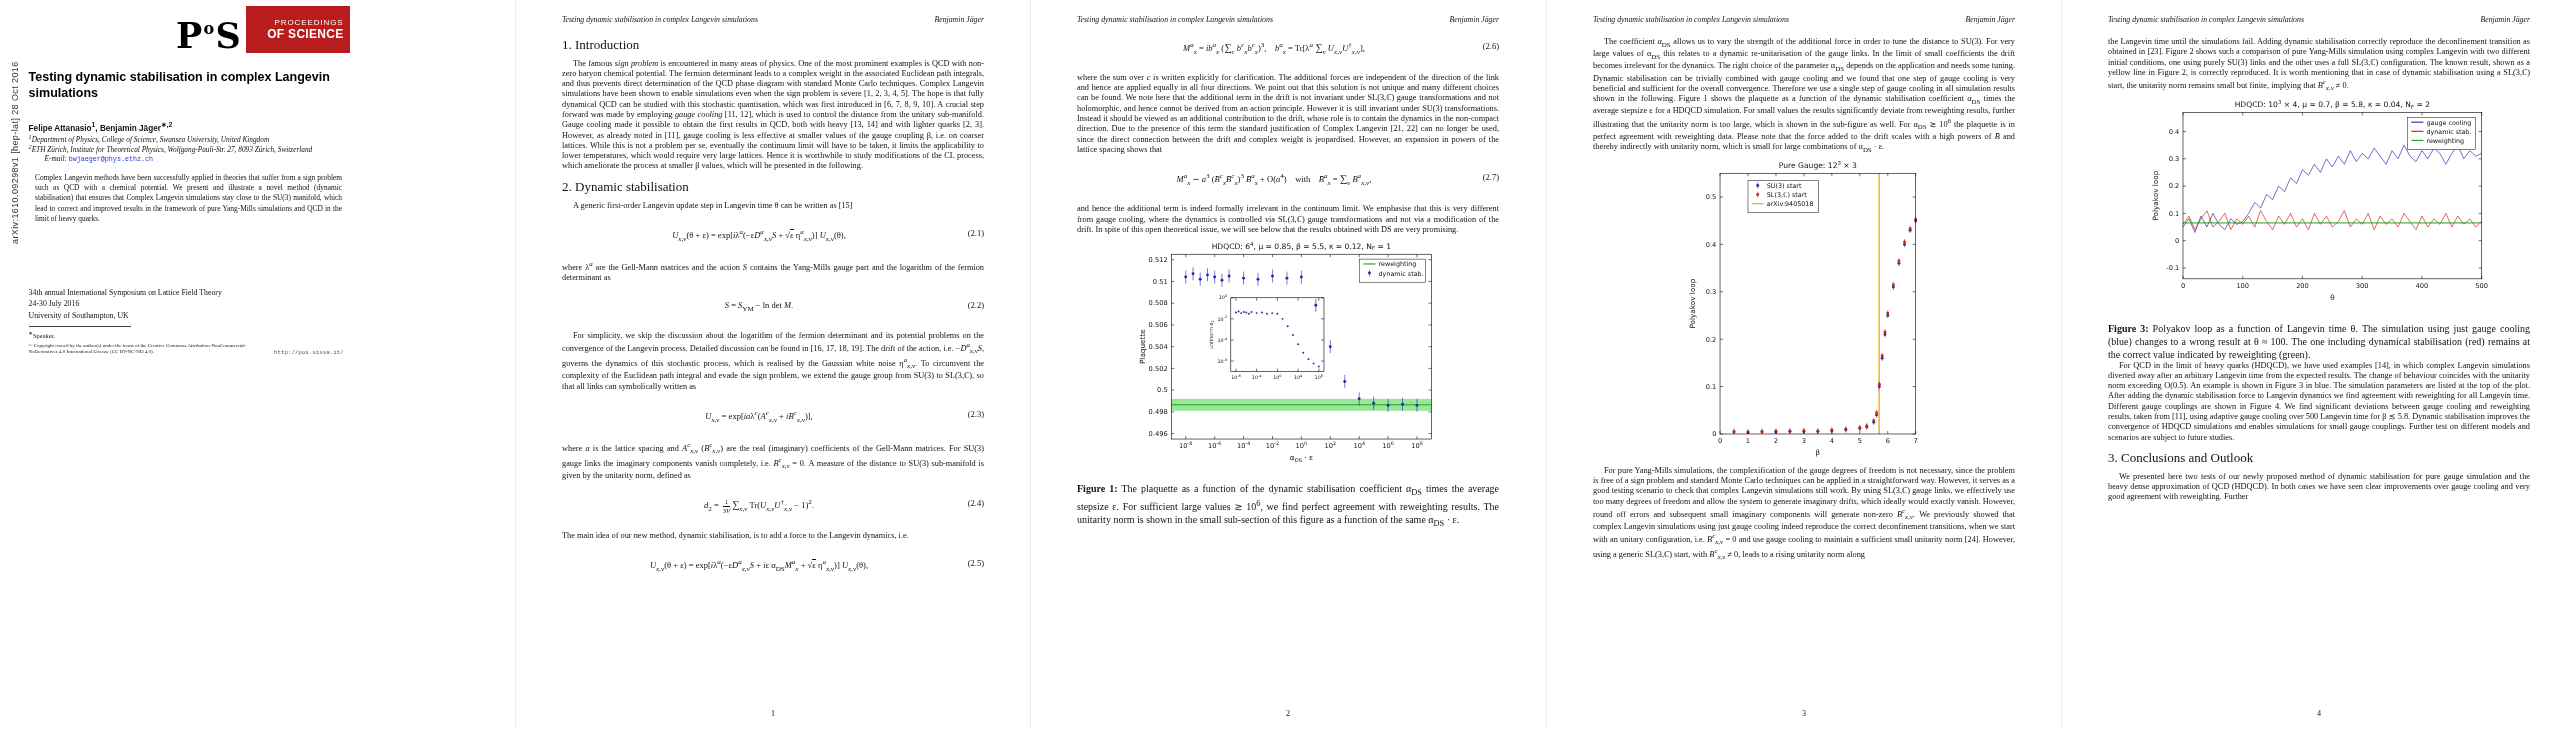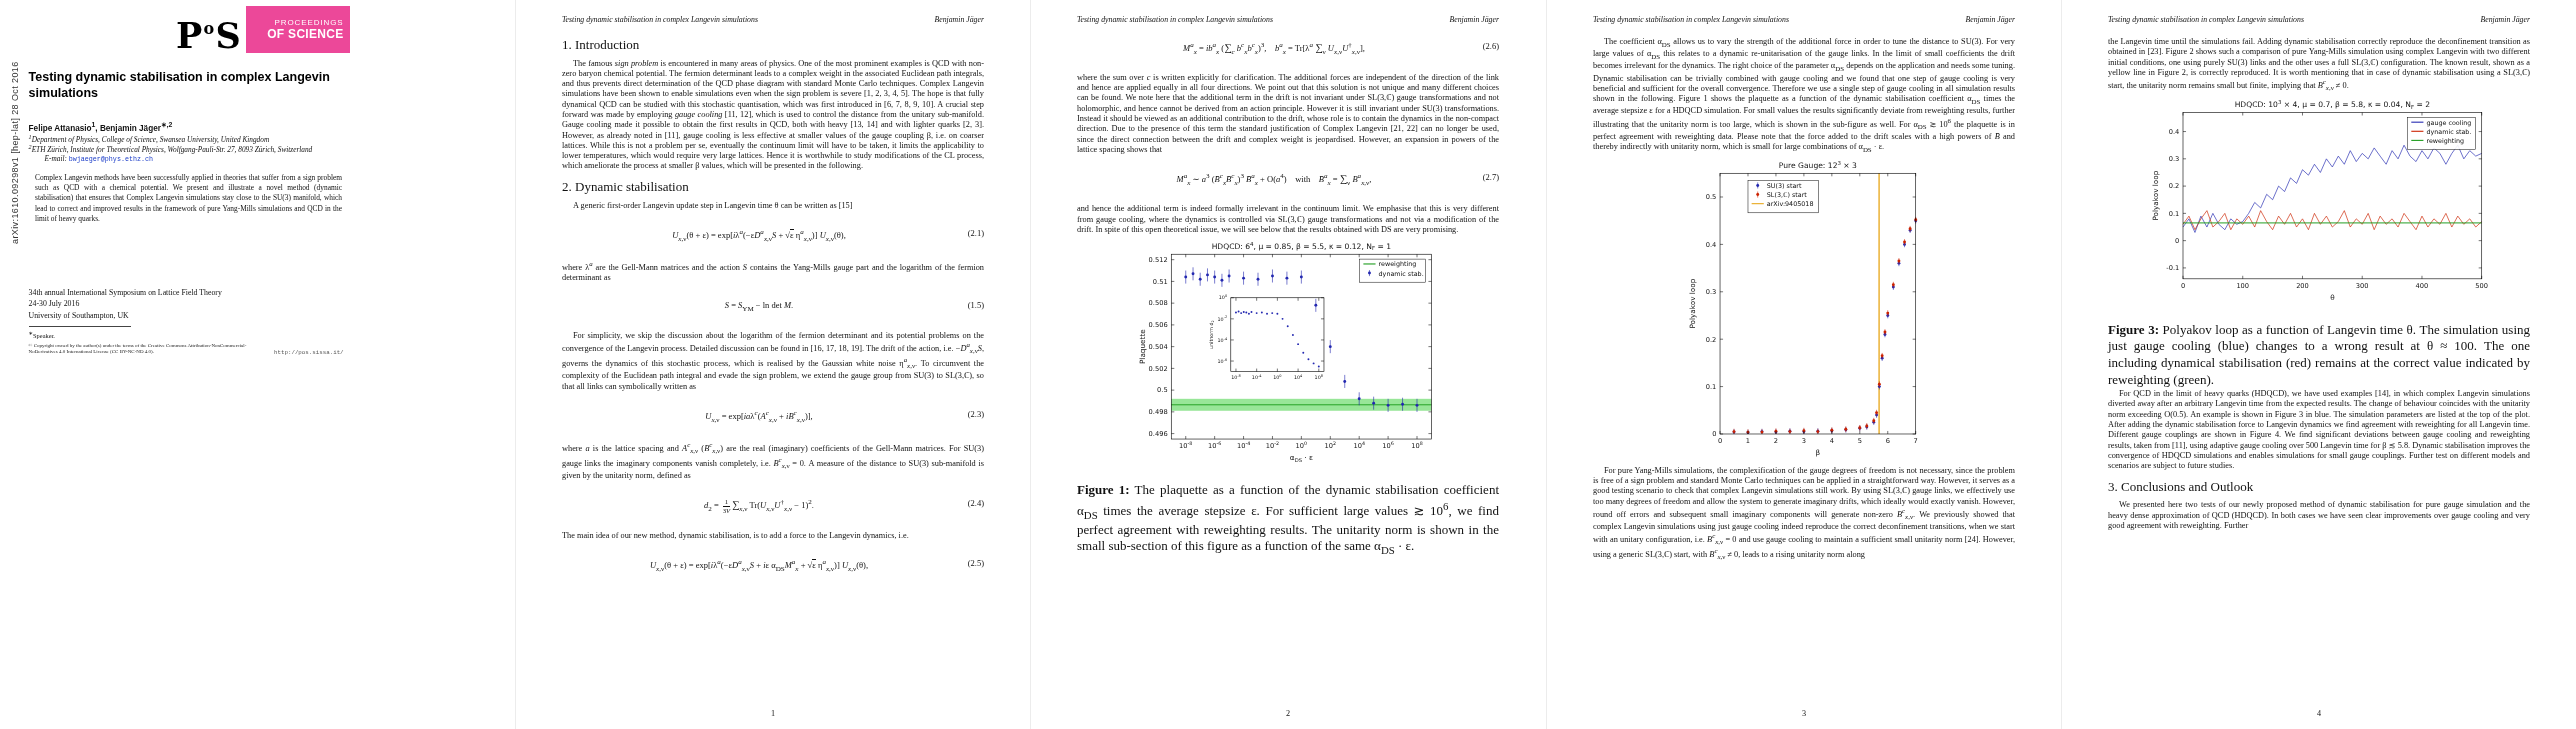--- a/index.html
+++ b/index.html
@@ -9,21 +9,21 @@
   .sheet+.sheet{border-left:0.6px solid #ececec;}
   #p0{left:0}#p1{left:515px}#p2{left:1030px}#p3{left:1546px}#p4{left:2061px}
 
   
   .arxiv-stamp{position:absolute;left:9.7px;top:244px;transform-origin:0 0;transform:rotate(-90deg);
     font-family:"Liberation Sans",sans-serif;font-size:9px;letter-spacing:0.4px;color:#333;white-space:nowrap;}
   .pos-logo{position:absolute;left:176px;top:6px;display:flex;height:47px;}
   .pos-mark{display:flex;align-items:flex-end;padding:0 4.9px 1.2px 0;font-family:"DejaVu Serif",serif;font-weight:bold;color:#000;}
   .pos-p,.pos-s{font-size:35px;line-height:.95;}
   .pos-o{font-size:16px;line-height:1;align-self:center;padding:0 1.2px;}
-  .pos-green{width:104px;background:#ec4899;color:#fff;font-family:"Liberation Sans",sans-serif;
+  .pos-green{width:104px;background:#b91c1c;color:#fff;font-family:"Liberation Sans",sans-serif;
     display:flex;flex-direction:column;justify-content:center;align-items:flex-end;padding:3.6px 6px;}
   .pos-g1{font-size:8px;letter-spacing:0.9px;}
   .pos-g2{font-size:12px;font-weight:bold;letter-spacing:0.3px;}
   .doc-title{position:absolute;left:28.6px;top:70px;width:333px;font-family:"Liberation Sans",sans-serif;
     font-size:12.5px;font-weight:bold;line-height:1.25;color:#000;}
   .authors{position:absolute;left:28.6px;top:121px;width:328px;font-family:"Liberation Sans",sans-serif;font-size:8.2px;}
   .affil{position:absolute;left:28.6px;width:328px;font-style:italic;font-size:7.3px;}
   .a1{top:134px}.a2{top:144px}
   .email-row{position:absolute;left:28.6px;top:154px;font-size:7.3px;margin-left:16px;}
   .email-label{font-style:italic;}
@@ -47,21 +47,21 @@
   .eq-body{flex:1;text-align:center;}
   .eq-num{width:28px;text-align:right;}
   .sum{font-size:10.3px;}
   .fr{display:inline-flex;flex-direction:column;vertical-align:middle;text-align:center;font-size:6.7px;line-height:1.1;margin:0 1.8px;}
   .fr>span:first-child{border-bottom:0.6px solid #111;padding:0 1.8px;}
   .ovl{border-top:0.6px solid #111;}
   .pagenum{position:absolute;bottom:11px;left:0;width:100%;text-align:center;font-size:8.2px;}
   figure.fig{margin:0;text-align:center;}
   .chart-wrap{position:relative;display:inline-block;text-align:left;}
   .inset{position:absolute;left:73px;top:58px;}
-  figcaption{text-align:justify;font-size:13px;line-height:1.3;margin-top:11px;}
+  figcaption{text-align:justify;font-size:10px;line-height:1.3;margin-top:11px;}
   .fig1{margin-top:89px;}
   .fig2{margin-top:9.7px;}
   .fig3{margin-top:7.3px;}
 </style>
 </head>
 <body>
 
 <div class="sheet" id="p0">
   <div class="arxiv-stamp">arXiv:1610.09298v1  [hep-lat]  28 Oct 2016</div>
   <div class="pos-logo">
@@ -107,21 +107,21 @@
     <p class="ind">The famous <i>sign problem</i> is encountered in many areas of physics. One of the most prominent examples is QCD with non-zero baryon chemical potential. The fermion determinant leads to a complex weight in the associated Euclidean path integrals, and thus prevents direct determination of the QCD phase diagram with standard Monte Carlo techniques. Complex Langevin simulations have been shown to enable simulations even when the sign problem is severe [1, 2, 3, 4, 5]. The hope is that fully dynamical QCD can be studied with this stochastic quantisation, which was first introduced in [6, 7, 8, 9, 10]. A crucial step forward was made by employing <i>gauge cooling</i> [11, 12], which is used to control the distance from the unitary sub-manifold. Gauge cooling made it possible to obtain the first results in QCD, both with heavy [13, 14] and with lighter quarks [2, 3]. However, as already noted in [11], gauge cooling is less effective at smaller values of the gauge coupling β, i.e. on coarser lattices. While this is not a problem per se, eventually the continuum limit will have to be taken, it limits the applicability to lower temperatures, which would require very large lattices. Hence it is worthwhile to study modifications of the CL process, which ameliorate the process at smaller β values, which will be presented in the following.</p>
     <h2 class="sec">2. Dynamic stabilisation</h2>
     <p class="ind">A generic first-order Langevin update step in Langevin time θ can be written as [15]</p>
     <div class="eq">
       <span class="eq-body"><i>U</i><sub><i>x</i>,ν</sub>(θ + ε) = exp[<i>i</i>λ<sup><i>a</i></sup>(−ε<i>D</i><sup><i>a</i></sup><sub><i>x</i>,ν</sub><i>S</i> + √<span class="ovl">ε</span> η<sup><i>a</i></sup><sub><i>x</i>,ν</sub>)] <i>U</i><sub><i>x</i>,ν</sub>(θ),</span>
       <span class="eq-num">(2.1)</span>
     </div>
     <p>where λ<sup><i>a</i></sup> are the Gell-Mann matrices and the action <i>S</i> contains the Yang-Mills gauge part and the logarithm of the fermion determinant as</p>
     <div class="eq">
       <span class="eq-body"><i>S</i> = <i>S</i><sub>YM</sub> − ln det <i>M</i>.</span>
-      <span class="eq-num">(1.5)</span>
+      <span class="eq-num">(2.2)</span>
     </div>
     <p class="ind">For simplicity, we skip the discussion about the logarithm of the fermion determinant and its potential problems on the convergence of the Langevin process. Detailed discussion can be found in [16, 17, 18, 19]. The drift of the action, i.e. −<i>D</i><sup><i>a</i></sup><sub><i>x</i>,ν</sub><i>S</i>, governs the dynamics of this stochastic process, which is realised by the Gaussian white noise η<sup><i>a</i></sup><sub><i>x</i>,ν</sub>. To circumvent the complexity of the Euclidean path integral and evade the sign problem, we extend the gauge group from SU(3) to SL(3,ℂ), so that all links can symbolically written as</p>
     <div class="eq">
       <span class="eq-body"><i>U</i><sub><i>x</i>,ν</sub> = exp[<i>ia</i>λ<sup><i>c</i></sup>(<i>A</i><sup><i>c</i></sup><sub><i>x</i>,ν</sub> + <i>iB</i><sup><i>c</i></sup><sub><i>x</i>,ν</sub>)],</span>
       <span class="eq-num">(2.3)</span>
     </div>
     <p>where <i>a</i> is the lattice spacing and <i>A</i><sup><i>c</i></sup><sub><i>x</i>,ν</sub> (<i>B</i><sup><i>c</i></sup><sub><i>x</i>,ν</sub>) are the real (imaginary) coefficients of the Gell-Mann matrices. For SU(3) gauge links the imaginary components vanish completely, i.e. <i>B</i><sup><i>c</i></sup><sub><i>x</i>,ν</sub> = 0. A measure of the distance to SU(3) sub-manifold is given by the unitarity norm, defined as</p>
     <div class="eq">
       <span class="eq-body"><i>d</i><sub>2</sub> = <span class="fr">
             <span>1</span>

